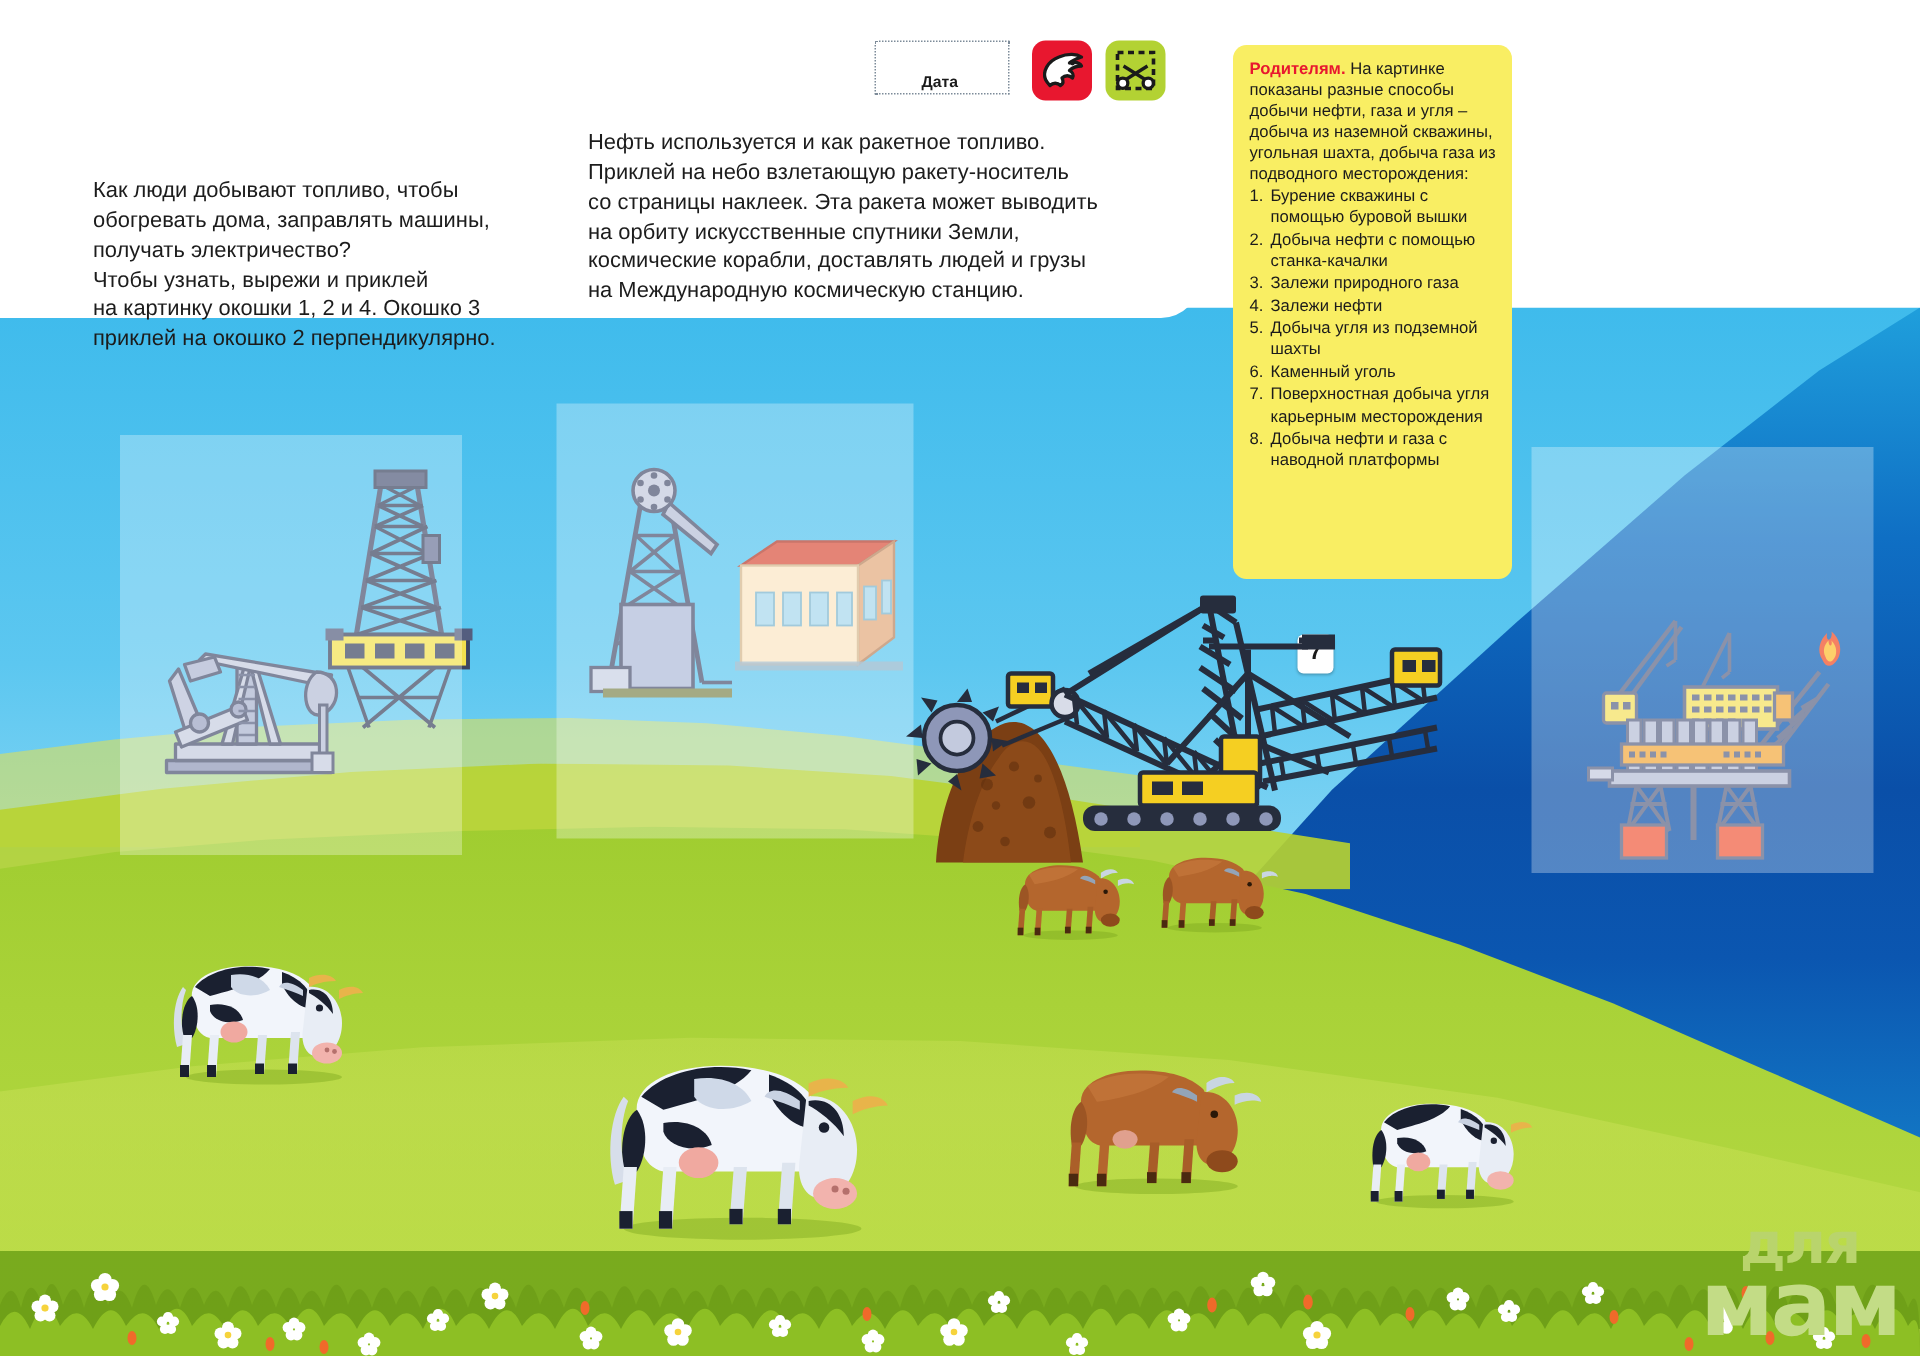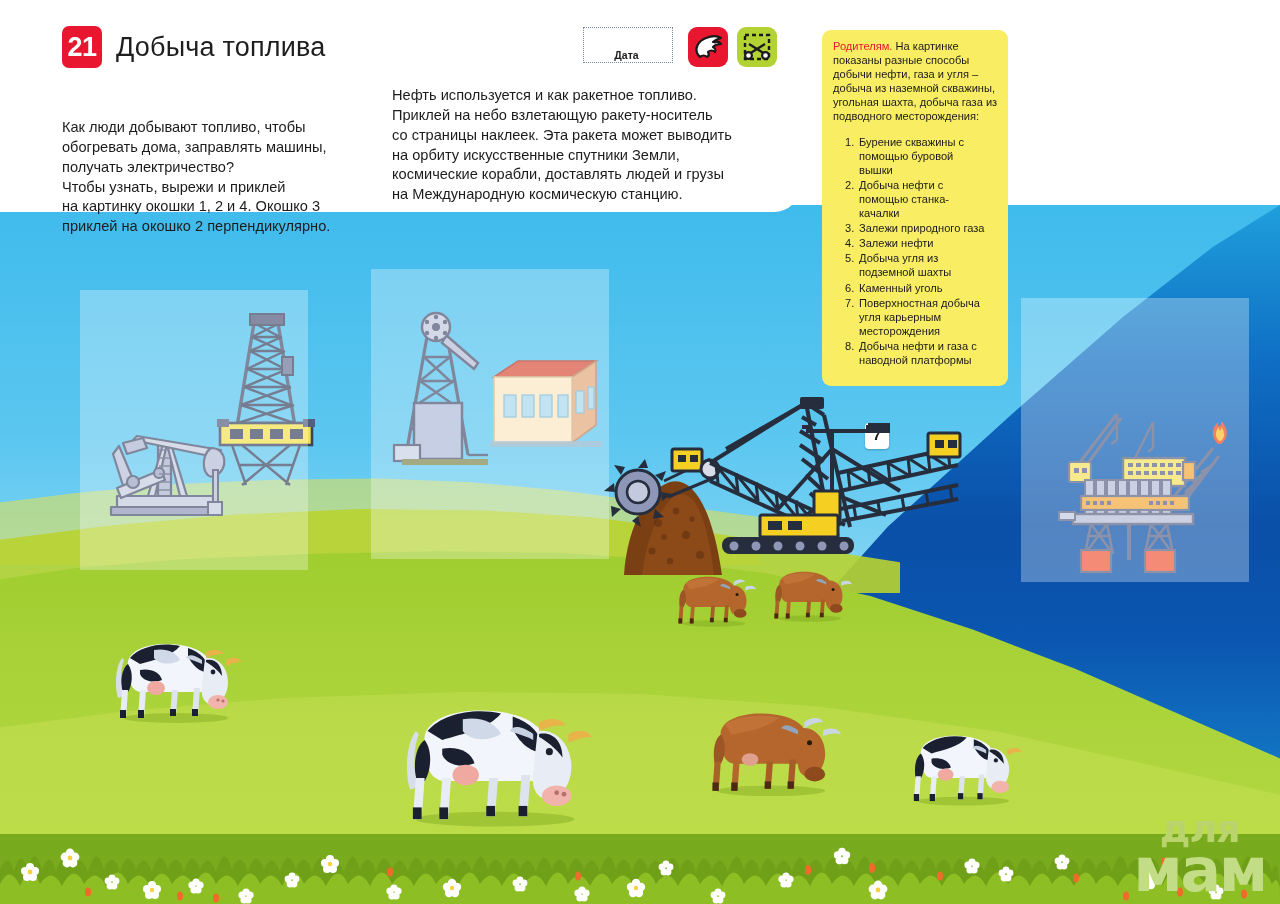--- a/index.html
+++ b/index.html
@@ -120,23 +120,23 @@
   .tile-green { left:737px; background:#b3d233; }
   .tile svg { position:absolute; left:0; top:0; }
 
   
   .parents {
     position:absolute; left:822px; top:30px; width:186px; height:356px;
     background:#f9ee63; border-radius:9px; z-index:11;
     padding:9px 10px 8px 11px;
     font-size:11.1px; line-height:1.265; color:#1b1b1b;
   }
-  .parents .lead { font-weight:normal; color:#e8172f;text-align:right; }
+  .parents .lead { font-weight:bold; color:#e8172f;text-align:right; }
   .parents .intro { margin:0 0 1px 0; }
-  .parents ol { list-style:none; margin:12px; padding:0; counter-reset:pi; }
+  .parents ol { list-style:none; margin:0; padding:0; counter-reset:pi; }
   .parents ol li {
     position:relative; padding-left:14px; margin-top:1px;
   }
   .parents ol li:before {
     counter-increment:pi; content:counter(pi) ".";
     position:absolute; left:0; top:0;
   }
 
   
   .watermark {
@@ -826,24 +826,20 @@
     </div>
 
     <div class="watermark">
       <div class="wm1">для</div>
       <div class="wm2">мам</div>
     </div>
   </div>
 
   <div class="header">
 
-    <div class="title-row">
-      <div class="num-badge">21</div>
-      <div class="title-text">Добыча топлива</div>
-    </div>
 
     <div class="col col-left">
       <p>Как люди добывают топливо, чтобы
 обогревать дома, заправлять машины,
 получать электричество?
 Чтобы узнать, вырежи и приклей
 на картинку окошки 1, 2 и 4. Окошко 3
 приклей на окошко 2 перпендикулярно.</p>
     </div>
 

